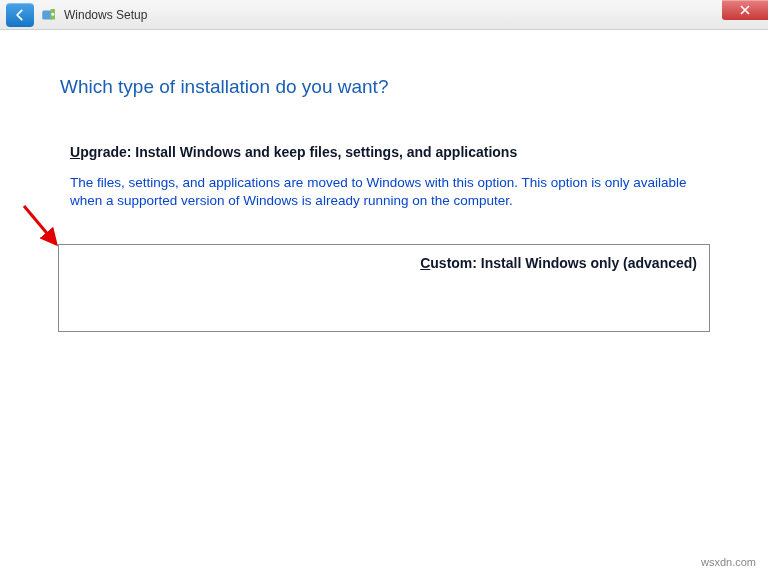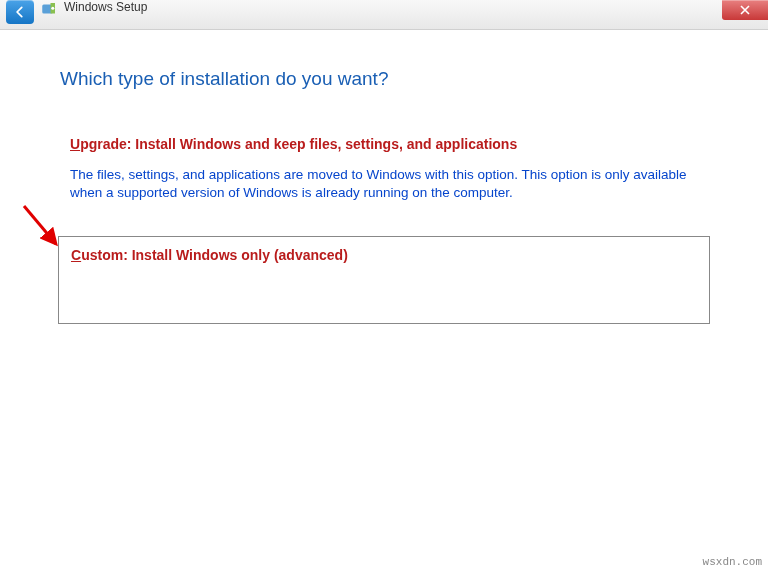--- a/index.html
+++ b/index.html
@@ -13,20 +13,21 @@
       height: 576px;
       background: #ffffff;
       overflow: hidden;
       position: relative;
     }
     .titlebar {
       height: 30px;
       background: linear-gradient(to bottom, #f8f8f8, #e8e8e8);
       border-bottom: 1px solid #d0d0d0;
       display: flex;
+      align-items: center;
       padding-left: 6px;
       position: relative;
     }
     .back-btn {
       width: 28px;
       height: 24px;
       background: linear-gradient(to bottom, #4aa3e8, #1575c5);
       border-radius: 4px;
       display: flex;
       align-items: center;
@@ -68,59 +69,60 @@
       height: 10px;
     }
     .content {
       padding: 38px 60px 0 60px;
     }
     .heading {
       font-size: 19px;
       color: #1a5fb4;
       font-weight: 400;
       margin-bottom: 40px;
+      margin-top: 8px;
     }
     .option {
       margin-bottom: 20px;
       padding: 6px 10px;
     }
     .option-title {
       font-size: 14px;
-      color: #b91c1c;
+      color: #0f172a;
       font-weight: bold;
     }
     .option-title .u {
       text-decoration: underline;
     }
     .option-desc {
       font-size: 13.5px;
       color: #0645cc;
       line-height: 1.35;
       margin-top: 14px;
     }
     .option.selected {
       border: 1px solid #888;
       padding: 10px 12px 60px 12px;
       margin-top: 28px;
       margin-left: -2px;
       margin-right: -2px;
+      text-align: right;
     }
     .arrow {
       position: absolute;
       left: 18px;
       top: 200px;
       pointer-events: none;
     }
     .watermark {
       position: absolute;
-      right: 6px;
+      right: 12px;
       bottom: 8px;
       font-size: 11px;
       color: #888;
-      font-family: Liberation Mono, monospace;
     }
   </style>
 </head>
 <body>
 
 <div class="titlebar">
   <div class="back-btn">
     <svg viewBox="0 0 24 24">
       <path d="M15 4 L7 12 L15 20" stroke="#fff" stroke-width="3" fill="none" stroke-linecap="round" stroke-linejoin="round"></path>
     </svg>

